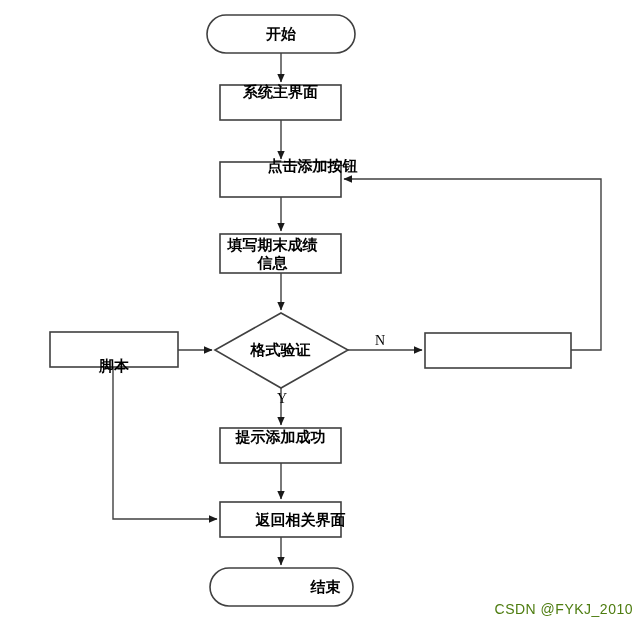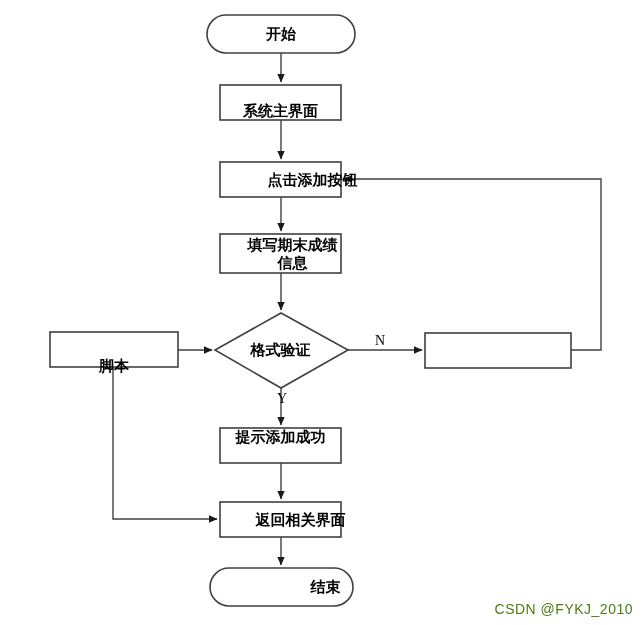--- a/index.html
+++ b/index.html
@@ -100,25 +100,25 @@
       <path d="M281,388 L281,425" marker-end="url(#arrow)"></path>
       <path d="M571,350 L601,350 L601,179 L344,179" marker-end="url(#arrow)"></path>
       <path d="M281,463 L281,499" marker-end="url(#arrow)"></path>
       <path d="M113,367 L113,519 L217,519" marker-end="url(#arrow)"></path>
       <path d="M281,537 L281,565" marker-end="url(#arrow)"></path>
     </g>
   </svg>
 
   <div class="node-text" style="left:207px; top:15px; width:148px; height:38px;">开始</div>
 
-  <div class="node-text" style="left:220px; top:90px; width:121px; height:42px;">系统主界面</div>
+  <div class="node-text" style="left:220px; top:71px; width:121px; height:42px;">系统主界面</div>
 
-  <div class="node-text" style="left:220px; top:162px; width:121px; height:35px;padding-left:32px;">点击添加按钮</div>
+  <div class="node-text" style="left:220px; top:148px; width:121px; height:35px;padding-left:32px;">点击添加按钮</div>
 
-  <div class="node-text" style="left:220px; top:234px; width:105px; height:39px;margin-left:20px;">填写期末成绩
+  <div class="node-text" style="left:220px; top:234px; width:105px; height:39px;">填写期末成绩
 信息</div>
 
   <div class="node-text" style="left:220px; top:333px; width:121px; height:34px;">格式验证</div>
 
   <div class="node-text" style="left:50px; top:332px; width:128px; height:35px;margin-top:16px;">脚本</div>
 
 
   <div class="node-text" style="left:220px; top:428px; width:121px; height:18px;">提示添加成功</div>
 
   <div class="node-text" style="left:220px; top:502px; width:121px; height:35px;margin-left:20px;">返回相关界面</div>

